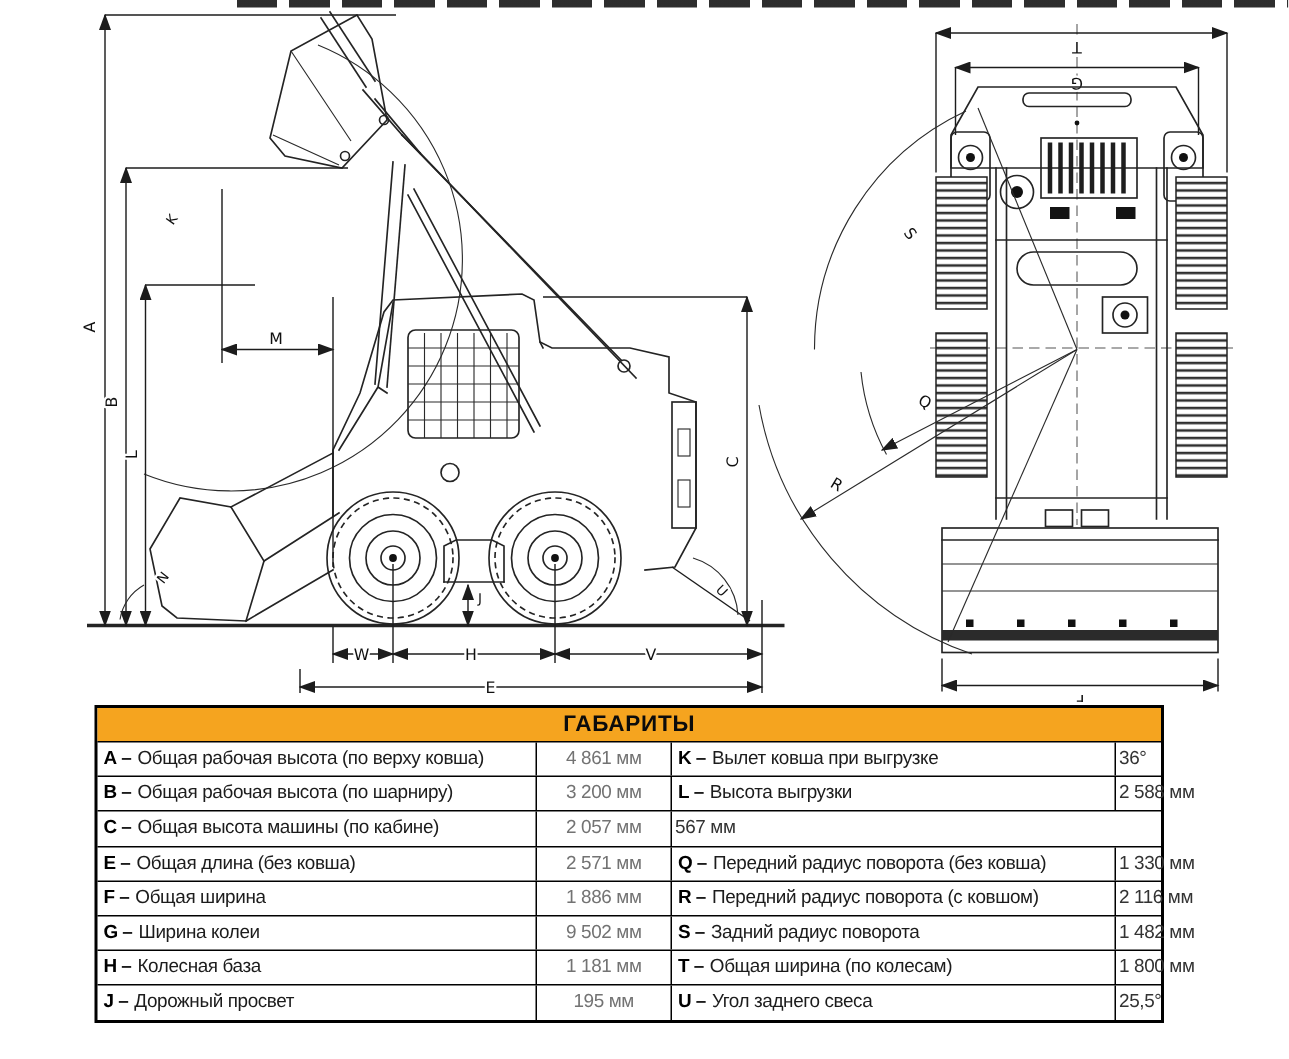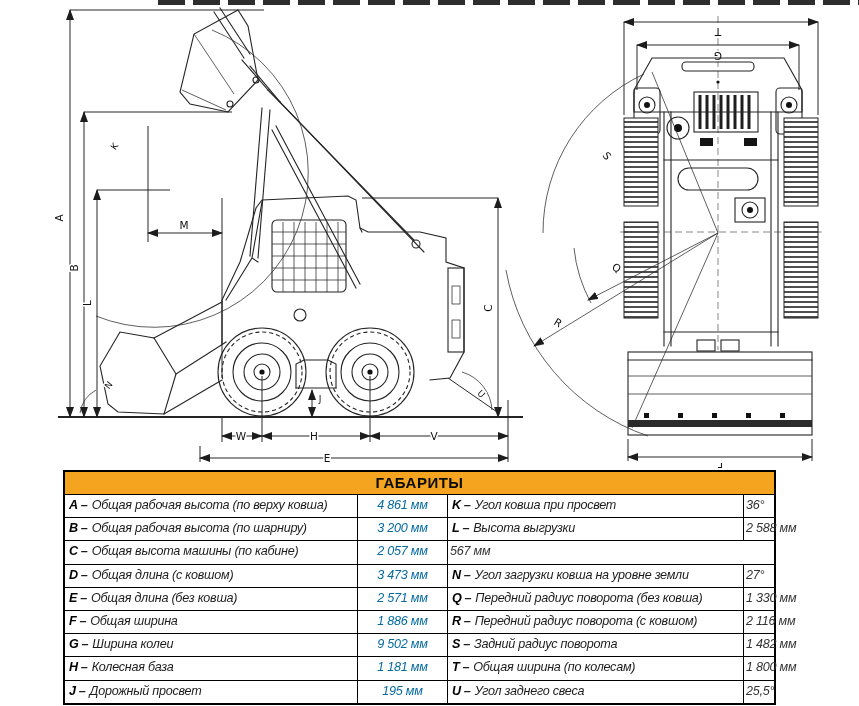--- a/index.html
+++ b/index.html
@@ -18,26 +18,26 @@
   #diagrams text{font-family:"DejaVu Sans","Liberation Sans",sans-serif;font-size:10.5px;fill:#101010;
     paint-order:stroke;stroke:#ffffff;stroke-width:3px;stroke-linejoin:round;text-anchor:middle;}
   #diagrams text.sm{font-size:9px;}
   
   .spec-table{position:absolute;left:63px;top:470px;width:713px;box-sizing:border-box;
     border:2px solid #000;background:#fff;}
   .thead{height:22px;line-height:22px;text-align:center;font-weight:bold;font-size:15px;
     color:#0c0c0c;letter-spacing:.5px;}
   .tr{display:grid;grid-template-columns:292px 90px 296px 107px;height:22.2px;border-top:1px solid #000;}
   .td{box-sizing:border-box;font-size:12.6px;line-height:21px;white-space:nowrap;overflow:hidden;
-      letter-spacing:-.25px;color:#1c1c1c;font-style:italic;}
+      letter-spacing:-.25px;color:#1c1c1c;}
   .td.lbl{padding-left:4px;}
   .td.b2,.td.b3,.td.b4{border-left:1px solid #000;}
   .td .k{font-weight:bold;color:#000;}
   .td .dash{font-weight:bold;margin:0 4px 0 3px;}
-  .td.val1{text-align:center;color:#0369a1;}
+  .td.val1{text-align:center;color:#737373;}
   .td.val2{text-align:left;padding-left:2px;color:#333;}
 </style>
 </head>
 <body>
 
 <div id="stage">
 
   <div class="top-strip"></div>
 
   <svg id="diagrams" viewBox="0 0 859 468" xmlns="http://www.w3.org/2000/svg">
@@ -268,41 +268,35 @@
       <line class="tn" x1="718" y1="233" x2="632" y2="428"></line>
     </g>
   </svg>
 
   <div class="spec-table">
     <div class="thead" style="background: rgb(245, 164, 31);">ГАБАРИТЫ</div>
 
     <div class="tr">
       <div class="td lbl"><span class="k">A</span><span class="dash">–</span><span>Общая рабочая высота (по верху ковша)</span></div>
       <div class="td b2 val1">4 861 мм</div>
-      <div class="td b3 lbl"><span class="k">K</span><span class="dash">–</span><span>Угол ковша при просвет</span></div>
+      <div class="td b3 lbl"><span class="k">K</span><span class="dash">–</span><span>Вылет ковша при выгрузке</span></div>
       <div class="td b4 val2">36°</div>
     </div>
     <div class="tr">
       <div class="td lbl"><span class="k">B</span><span class="dash">–</span><span>Общая рабочая высота (по шарниру)</span></div>
       <div class="td b2 val1">3 200 мм</div>
       <div class="td b3 lbl"><span class="k">L</span><span class="dash">–</span><span>Высота выгрузки</span></div>
       <div class="td b4 val2">2 588 мм</div>
     </div>
     <div class="tr">
       <div class="td lbl"><span class="k">C</span><span class="dash">–</span><span>Общая высота машины (по кабине)</span></div>
       <div class="td b2 val1">2 057 мм</div>
       <div class="td b4 val2">567 мм</div>
     </div>
     <div class="tr">
-      <div class="td lbl"><span class="k">D</span><span class="dash">–</span><span>Общая длина (с ковшом)</span></div>
-      <div class="td b2 val1">3 473 мм</div>
-      <div class="td b3 lbl"><span class="k">N</span><span class="dash">–</span><span>Угол загрузки ковша на уровне земли</span></div>
-      <div class="td b4 val2">27°</div>
-    </div>
-    <div class="tr">
       <div class="td lbl"><span class="k">E</span><span class="dash">–</span><span>Общая длина (без ковша)</span></div>
       <div class="td b2 val1">2 571 мм</div>
       <div class="td b3 lbl"><span class="k">Q</span><span class="dash">–</span><span>Передний радиус поворота (без ковша)</span></div>
       <div class="td b4 val2">1 330 мм</div>
     </div>
     <div class="tr">
       <div class="td lbl"><span class="k">F</span><span class="dash">–</span><span>Общая ширина</span></div>
       <div class="td b2 val1">1 886 мм</div>
       <div class="td b3 lbl"><span class="k">R</span><span class="dash">–</span><span>Передний радиус поворота (с ковшом)</span></div>
       <div class="td b4 val2">2 116 мм</div>

